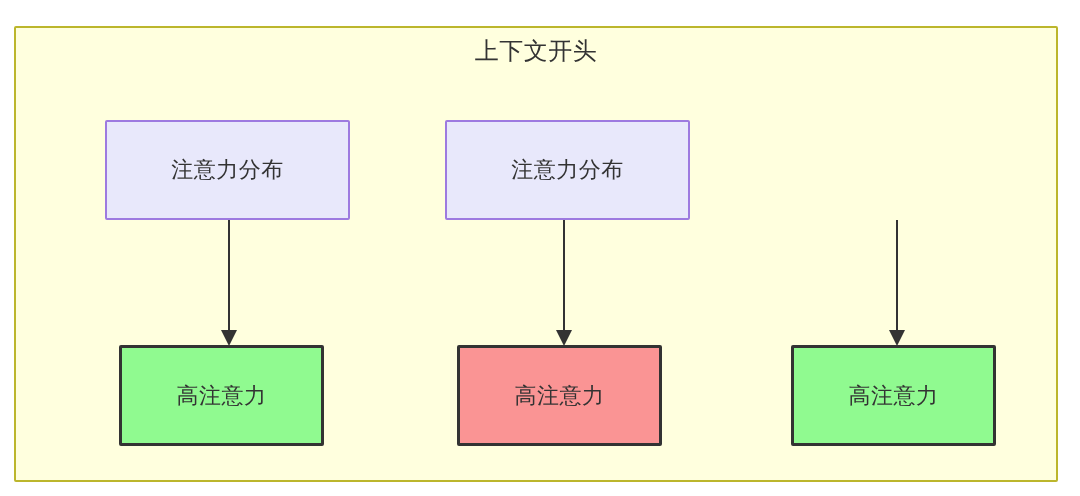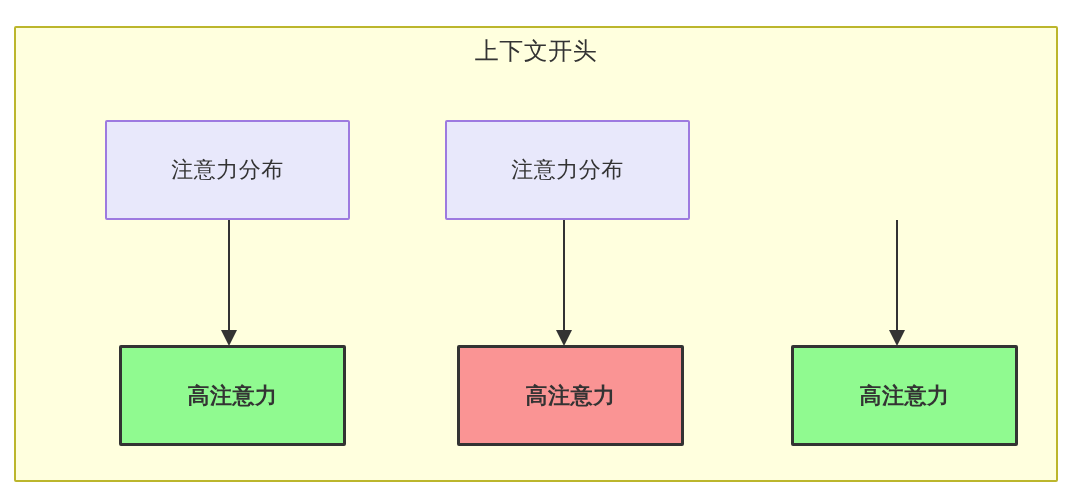--- a/index.html
+++ b/index.html
@@ -62,23 +62,22 @@
   }
   .ctx-0 { left: 89px; }
   .ctx-1 { left: 429px; }
   .ctx-2 { left: 762px; }
 
   
   .node-result {
     border: 3px solid #333333;
     border-radius: 2px;
     top: 317px;
-    width: 227px;
+    width: 205px;
     height: 101px;
-    font-weight: bold;
   }
   .res-0 { left: 103px; background: #90fa90; }
   .res-1 { left: 441px; background: #fa9494; }
   .res-2 { left: 775px; background: #90fa90; }
 
   
   .arrow {
     position: absolute;
     top: 192px;
     width: 22px;

